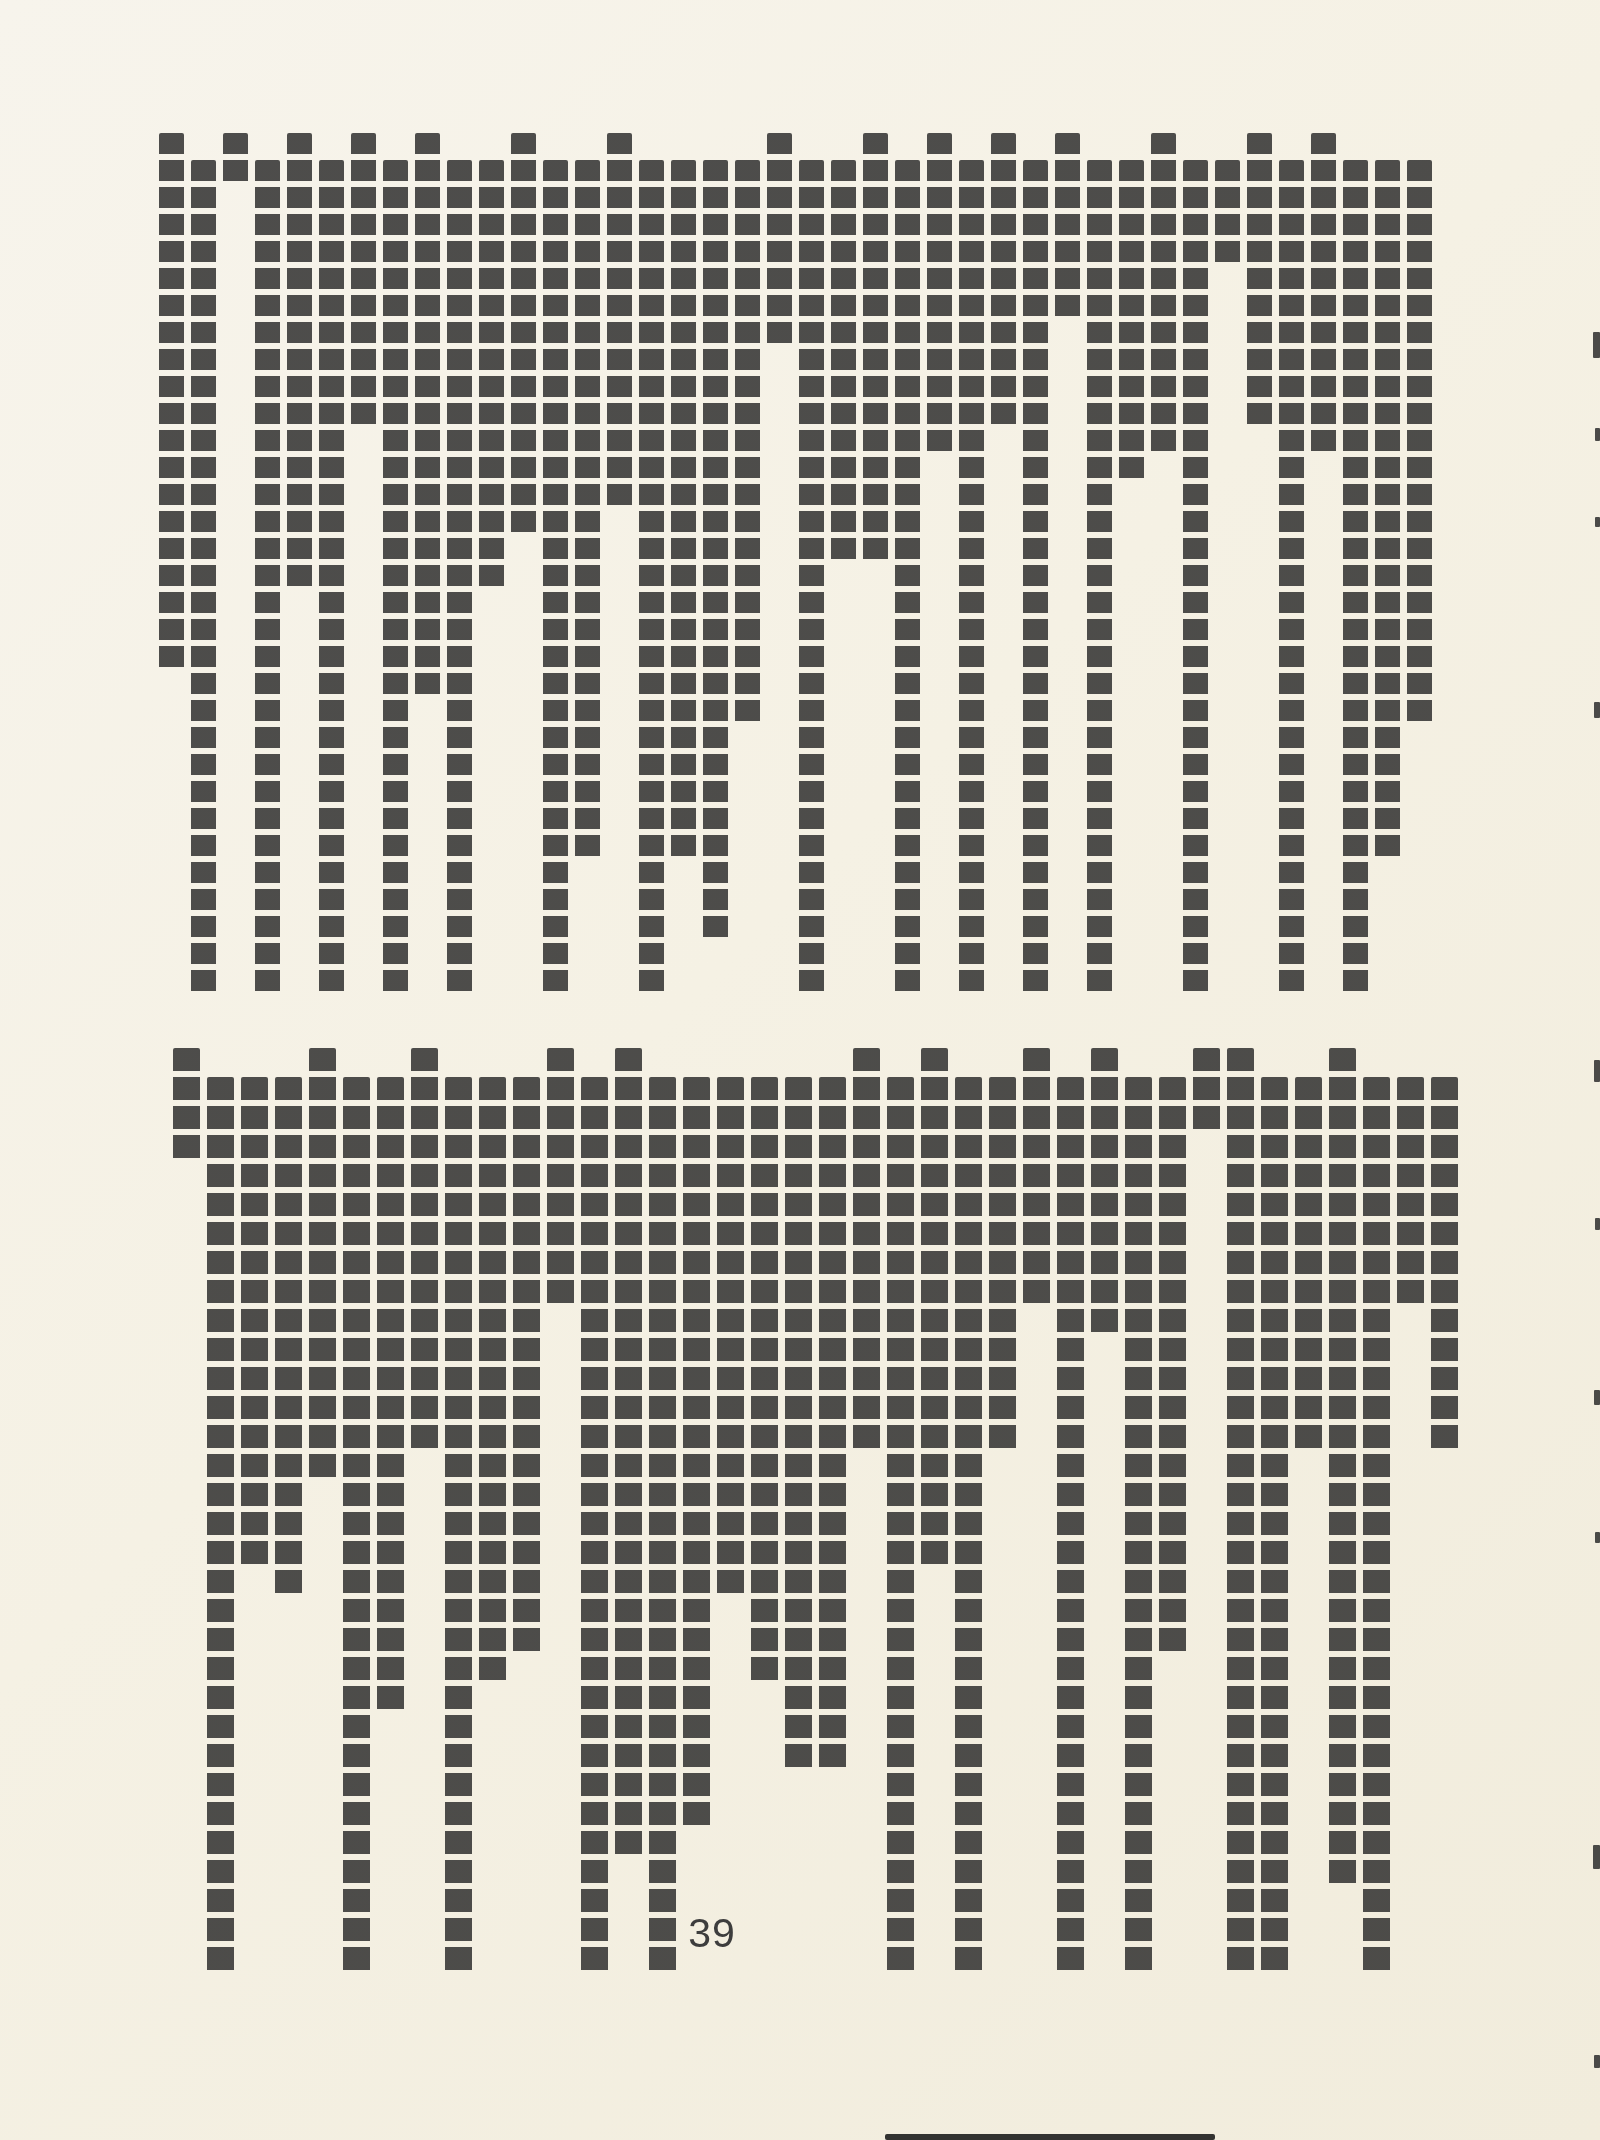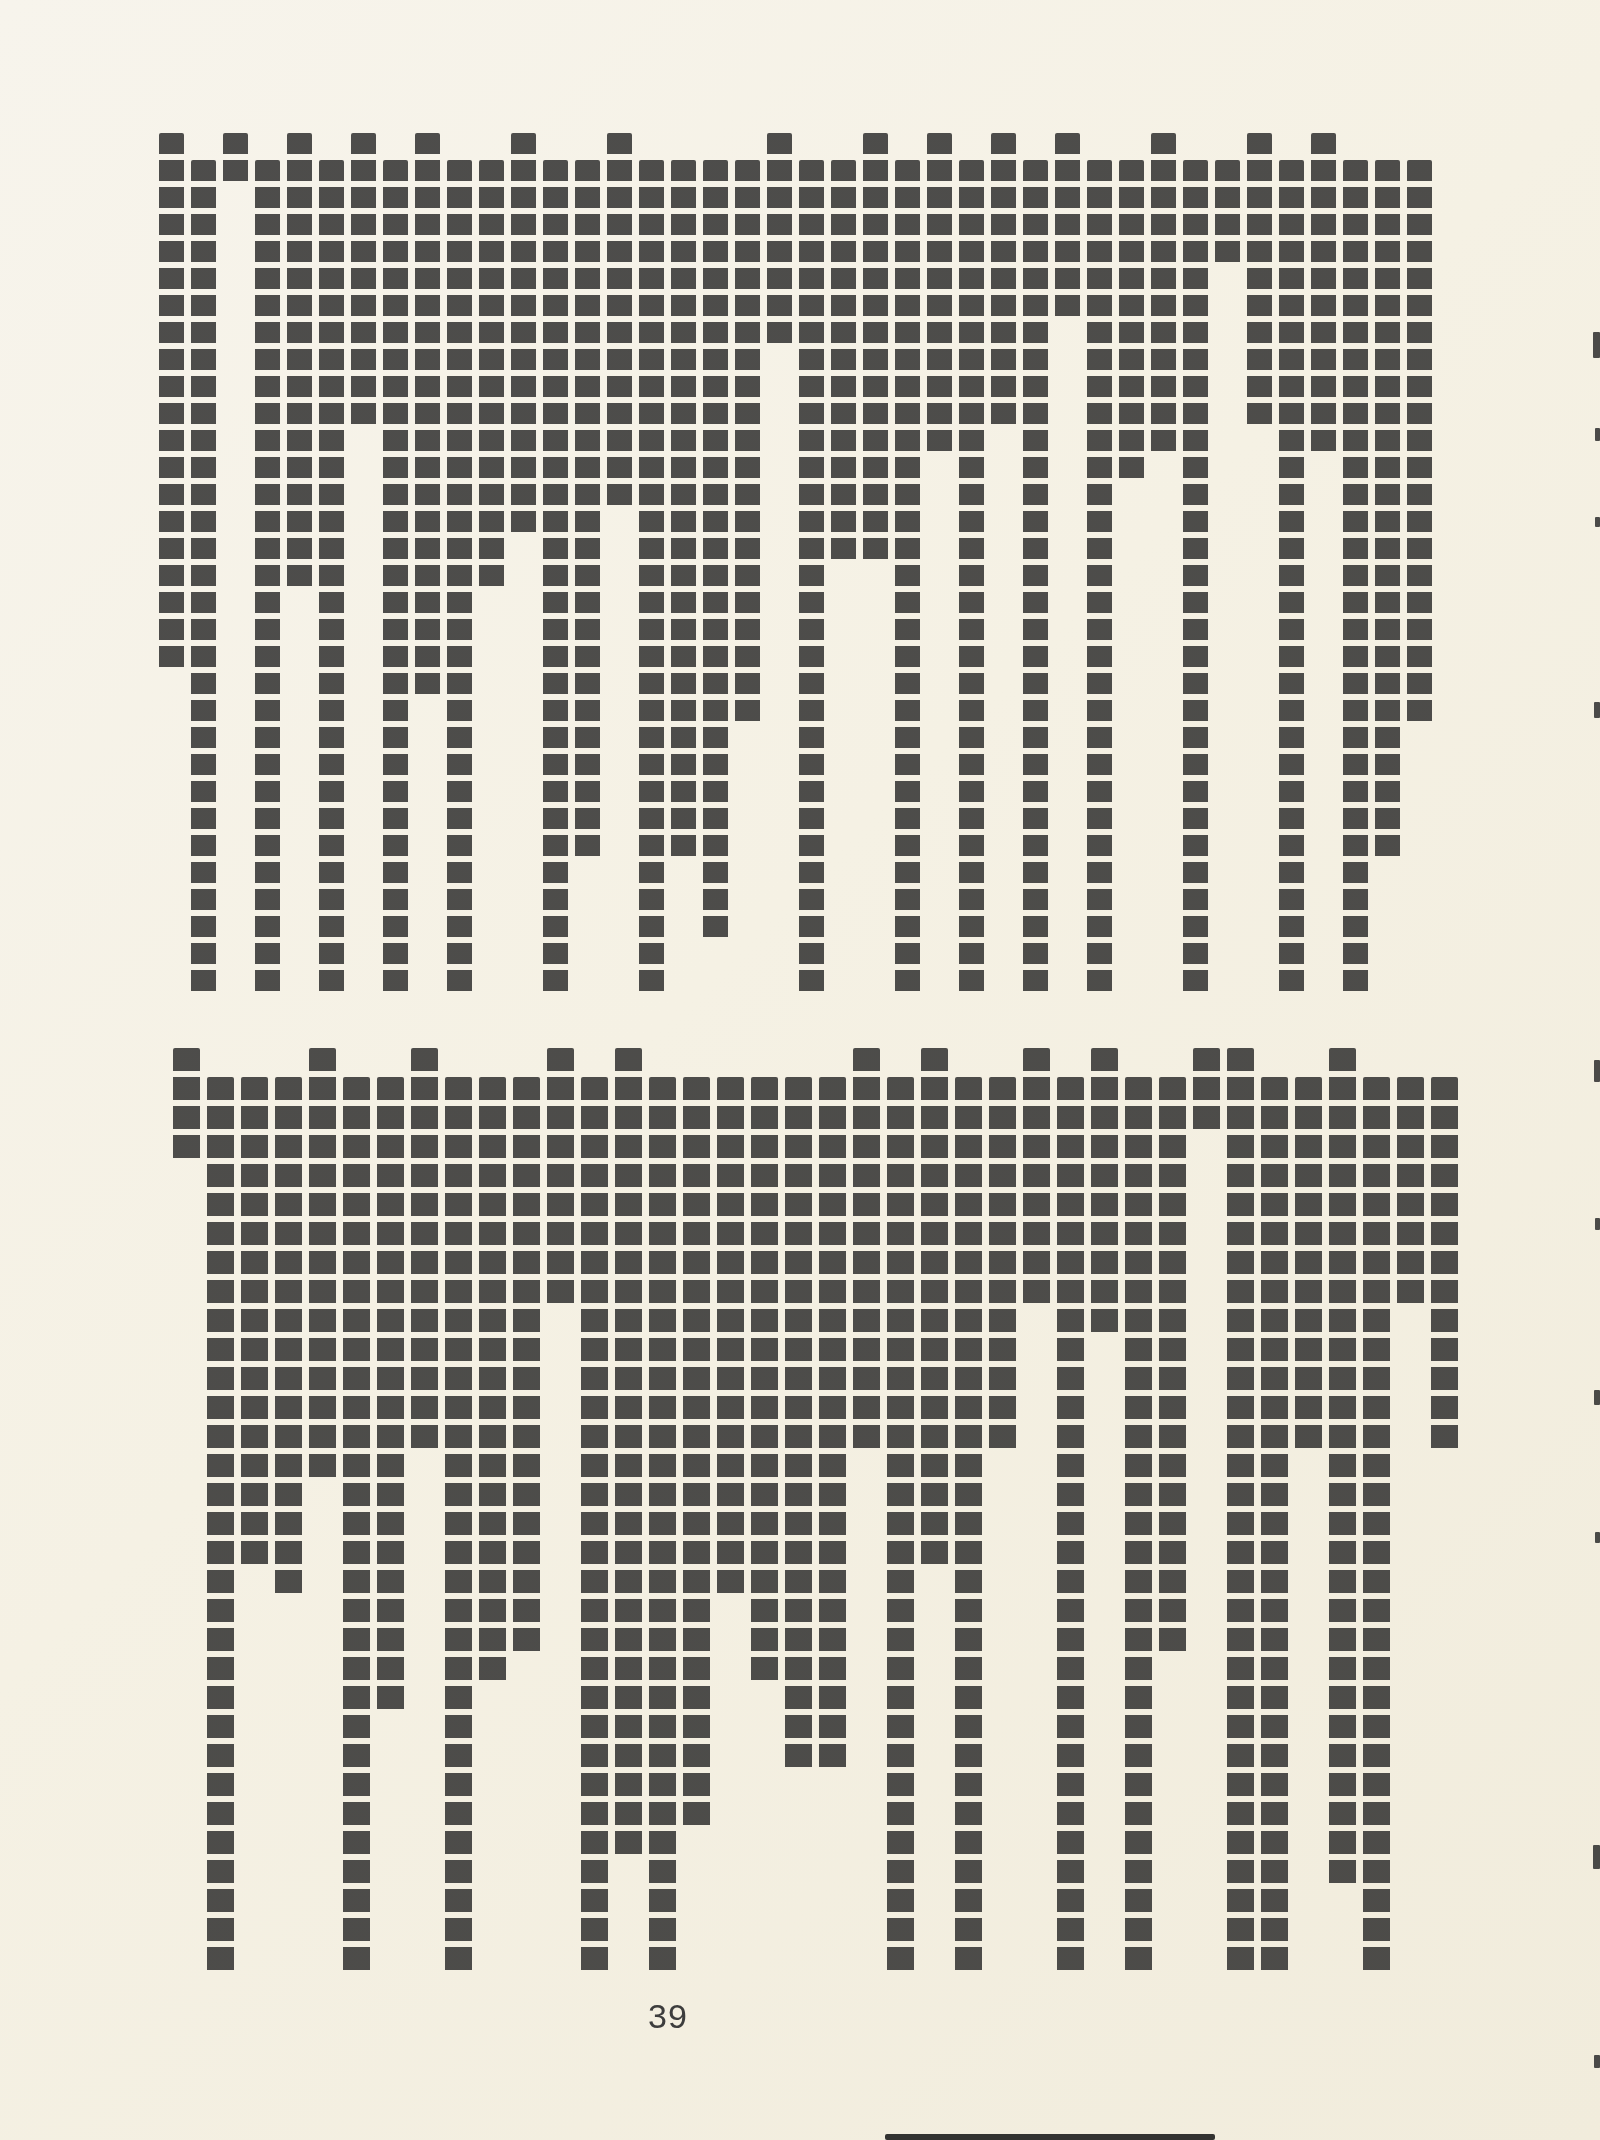--- a/index.html
+++ b/index.html
@@ -52,27 +52,28 @@
       to bottom,
       rgba(40, 40, 40, 0.82) 0,
       rgba(40, 40, 40, 0.82) var(--ink),
       rgba(40, 40, 40, 0.0) var(--ink),
       rgba(40, 40, 40, 0.0) var(--unit)
     );
   }
   
   .page-number {
     position: absolute;
-    top: 1997px;
+    top: 1910px;
     left: 0;
     width: 1336px;
     text-align: center;
-    font-size: 34px;
+    font-size: 41px;
     letter-spacing: 1px;
     color: #3d3d3d;
+    padding-left: 44px;
   }
   
   .tick {
     position: absolute;
     right: 0;
     background: rgba(45, 45, 45, 0.85);
     border-radius: 1px;
   }
   .t1 { top: 332px;  width: 7px; height: 26px; }
   .t2 { top: 428px;  width: 5px; height: 13px; }

